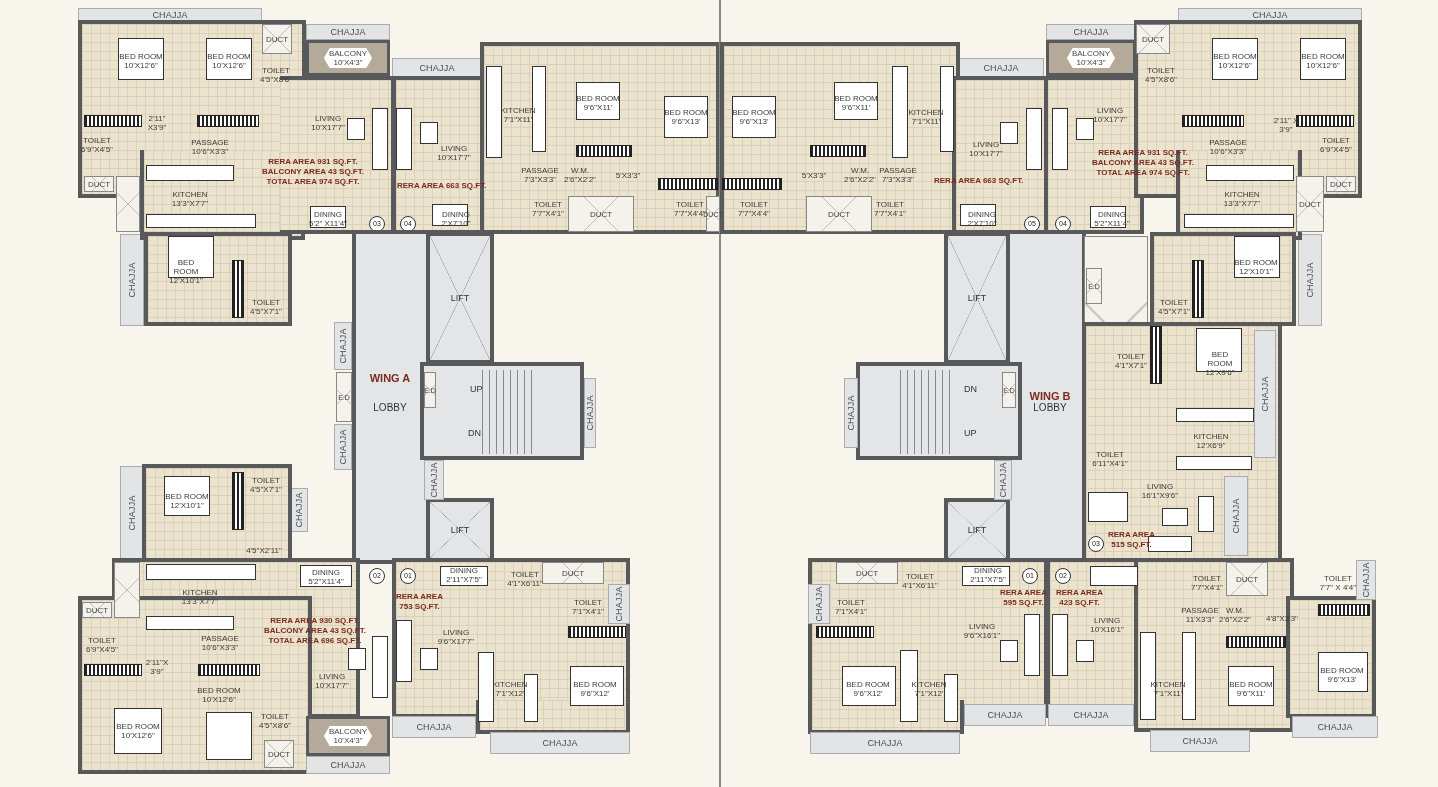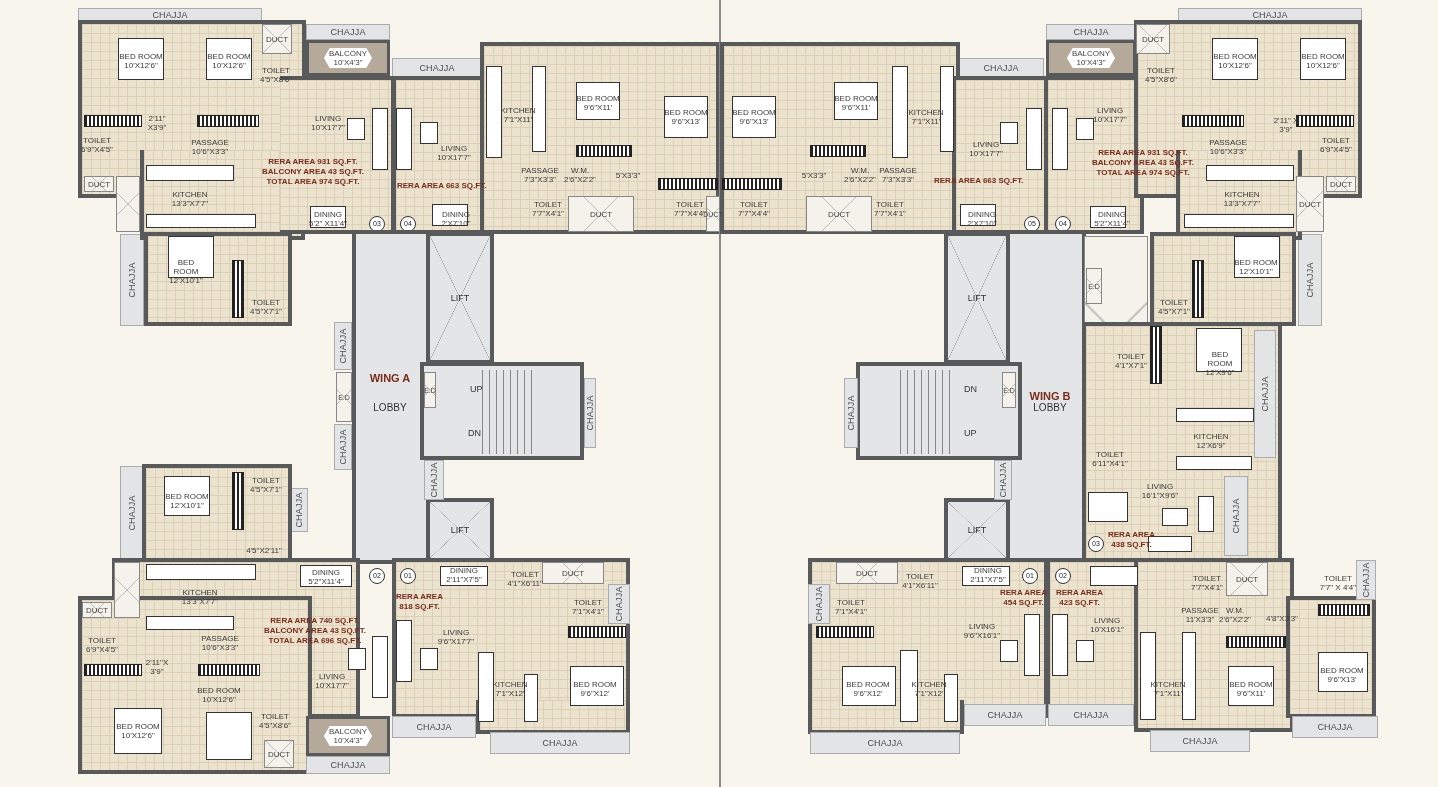--- a/index.html
+++ b/index.html
@@ -300,21 +300,21 @@
     </div>
   <div class="room" style="left:306px;top:568px;width:40px;">
       <span>DINING</span>
       <span>5'2"X11'4"</span>
     </div>
   <div class="room" style="left:312px;top:672px;width:40px;">
       <span>LIVING</span>
       <span>10'X17'7"</span>
     </div>
   <div class="rera" style="left:264px;top:616px;">
-      <div>RERA AREA  740 SQ.FT.</div>
+      <div>RERA AREA  930 SQ.FT.</div>
       <div>BALCONY AREA  43 SQ.FT.</div>
       <div>TOTAL AREA  696 SQ.FT.</div>
     </div>
   <div class="badge" style="left:369px;top:568px;">02</div>
 
   <div class="unit" style="left:392px;top:558px;width:238px;height:160px;"></div>
   <div class="unit" style="left:476px;top:700px;width:154px;height:34px;border-top:none;"></div>
   <div class="chajja" style="left:392px;top:716px;width:84px;height:22px;">
       <span>CHAJJA</span>
     </div>
@@ -354,21 +354,21 @@
   <div class="room" style="left:508px;top:570px;width:34px;">
       <span>TOILET</span>
       <span>4'1"X6'11"</span>
     </div>
   <div class="room" style="left:570px;top:598px;width:36px;">
       <span>TOILET</span>
       <span>7'1"X4'1"</span>
     </div>
   <div class="rera" style="left:396px;top:592px;">
       <div>RERA AREA</div>
-      <div>818 SQ.FT.</div>
+      <div>753 SQ.FT.</div>
     </div>
   <div class="badge" style="left:400px;top:568px;">01</div>
 </div>
 
 <div class="divider"></div>
 
 <div>
 
   <div class="chajja" style="left:722px;top:58px;width:80px;height:20px;">
       <span>CHAJJA</span>
@@ -590,21 +590,21 @@
   <div class="room" style="left:1194px;top:432px;width:34px;">
       <span>KITCHEN</span>
       <span>12'X6'9"</span>
     </div>
   <div class="room" style="left:1140px;top:482px;width:40px;">
       <span>LIVING</span>
       <span>16'1"X9'6"</span>
     </div>
   <div class="rera" style="left:1108px;top:530px;">
       <div>RERA AREA</div>
-      <div>438 SQ.FT.</div>
+      <div>515 SQ.FT.</div>
     </div>
   <div class="badge" style="left:1088px;top:536px;">03</div>
 
   <div class="unit" style="left:808px;top:558px;width:240px;height:160px;"></div>
   <div class="unit" style="left:808px;top:700px;width:156px;height:34px;border-top:none;"></div>
   <div class="chajja" style="left:810px;top:732px;width:150px;height:22px;">
       <span>CHAJJA</span>
     </div>
   <div class="chajja" style="left:964px;top:704px;width:82px;height:22px;">
       <span>CHAJJA</span>
@@ -642,21 +642,21 @@
   <div class="room" style="left:902px;top:572px;width:36px;">
       <span>TOILET</span>
       <span>4'1"X6'11"</span>
     </div>
   <div class="room" style="left:836px;top:598px;width:30px;">
       <span>TOILET</span>
       <span>7'1"X4'1"</span>
     </div>
   <div class="rera" style="left:1000px;top:588px;">
       <div>RERA AREA</div>
-      <div>454 SQ.FT.</div>
+      <div>595 SQ.FT.</div>
     </div>
   <div class="badge" style="left:1022px;top:568px;">01</div>
 
   <div class="unit" style="left:1046px;top:558px;width:108px;height:160px;"></div>
   <div class="unit" style="left:1134px;top:558px;width:160px;height:174px;"></div>
   <div class="unit" style="left:1286px;top:596px;width:90px;height:122px;"></div>
   <div class="chajja" style="left:1048px;top:704px;width:86px;height:22px;">
       <span>CHAJJA</span>
     </div>
   <div class="chajja" style="left:1150px;top:730px;width:100px;height:22px;">

